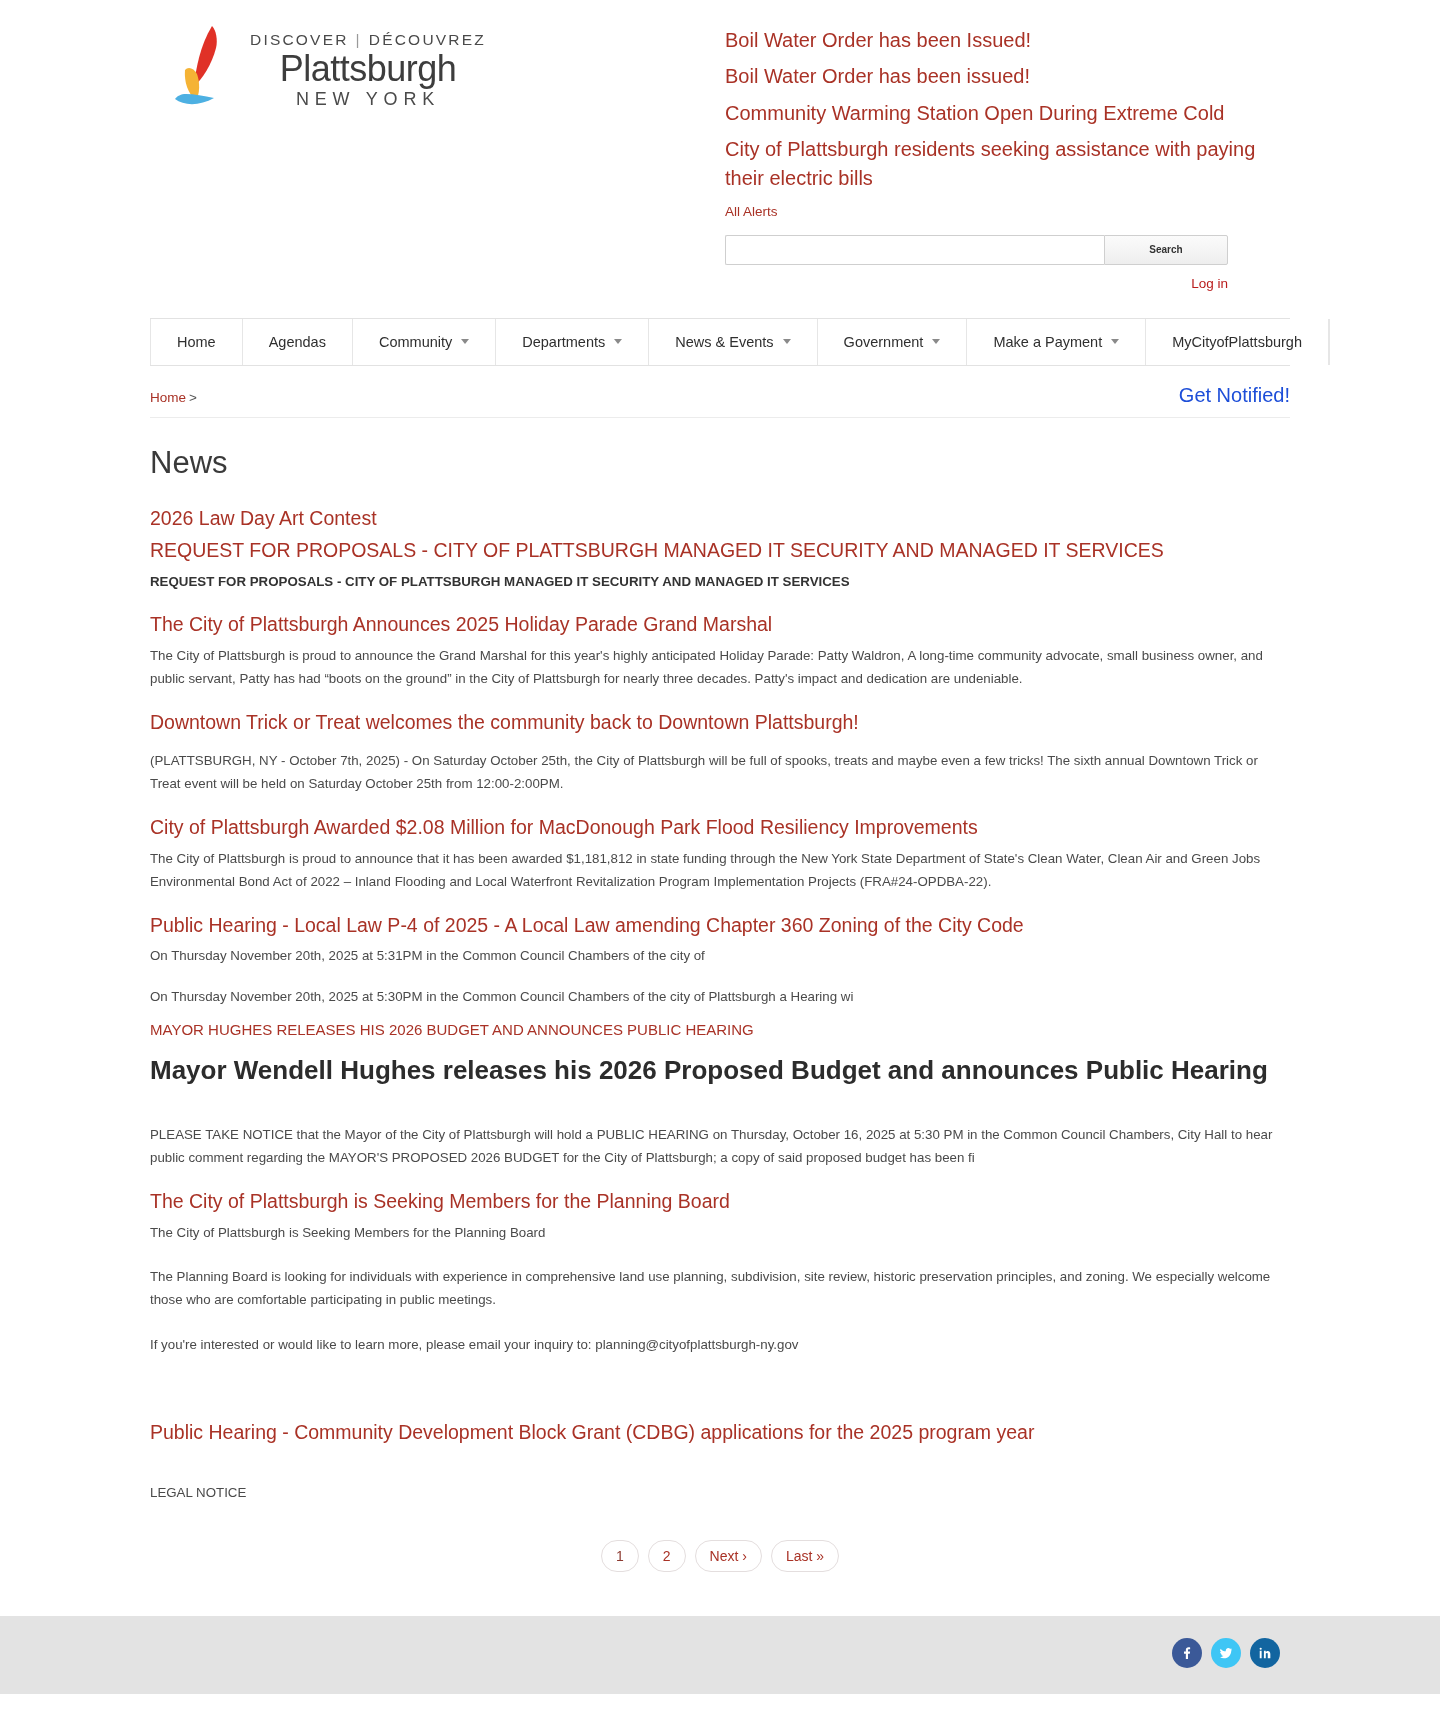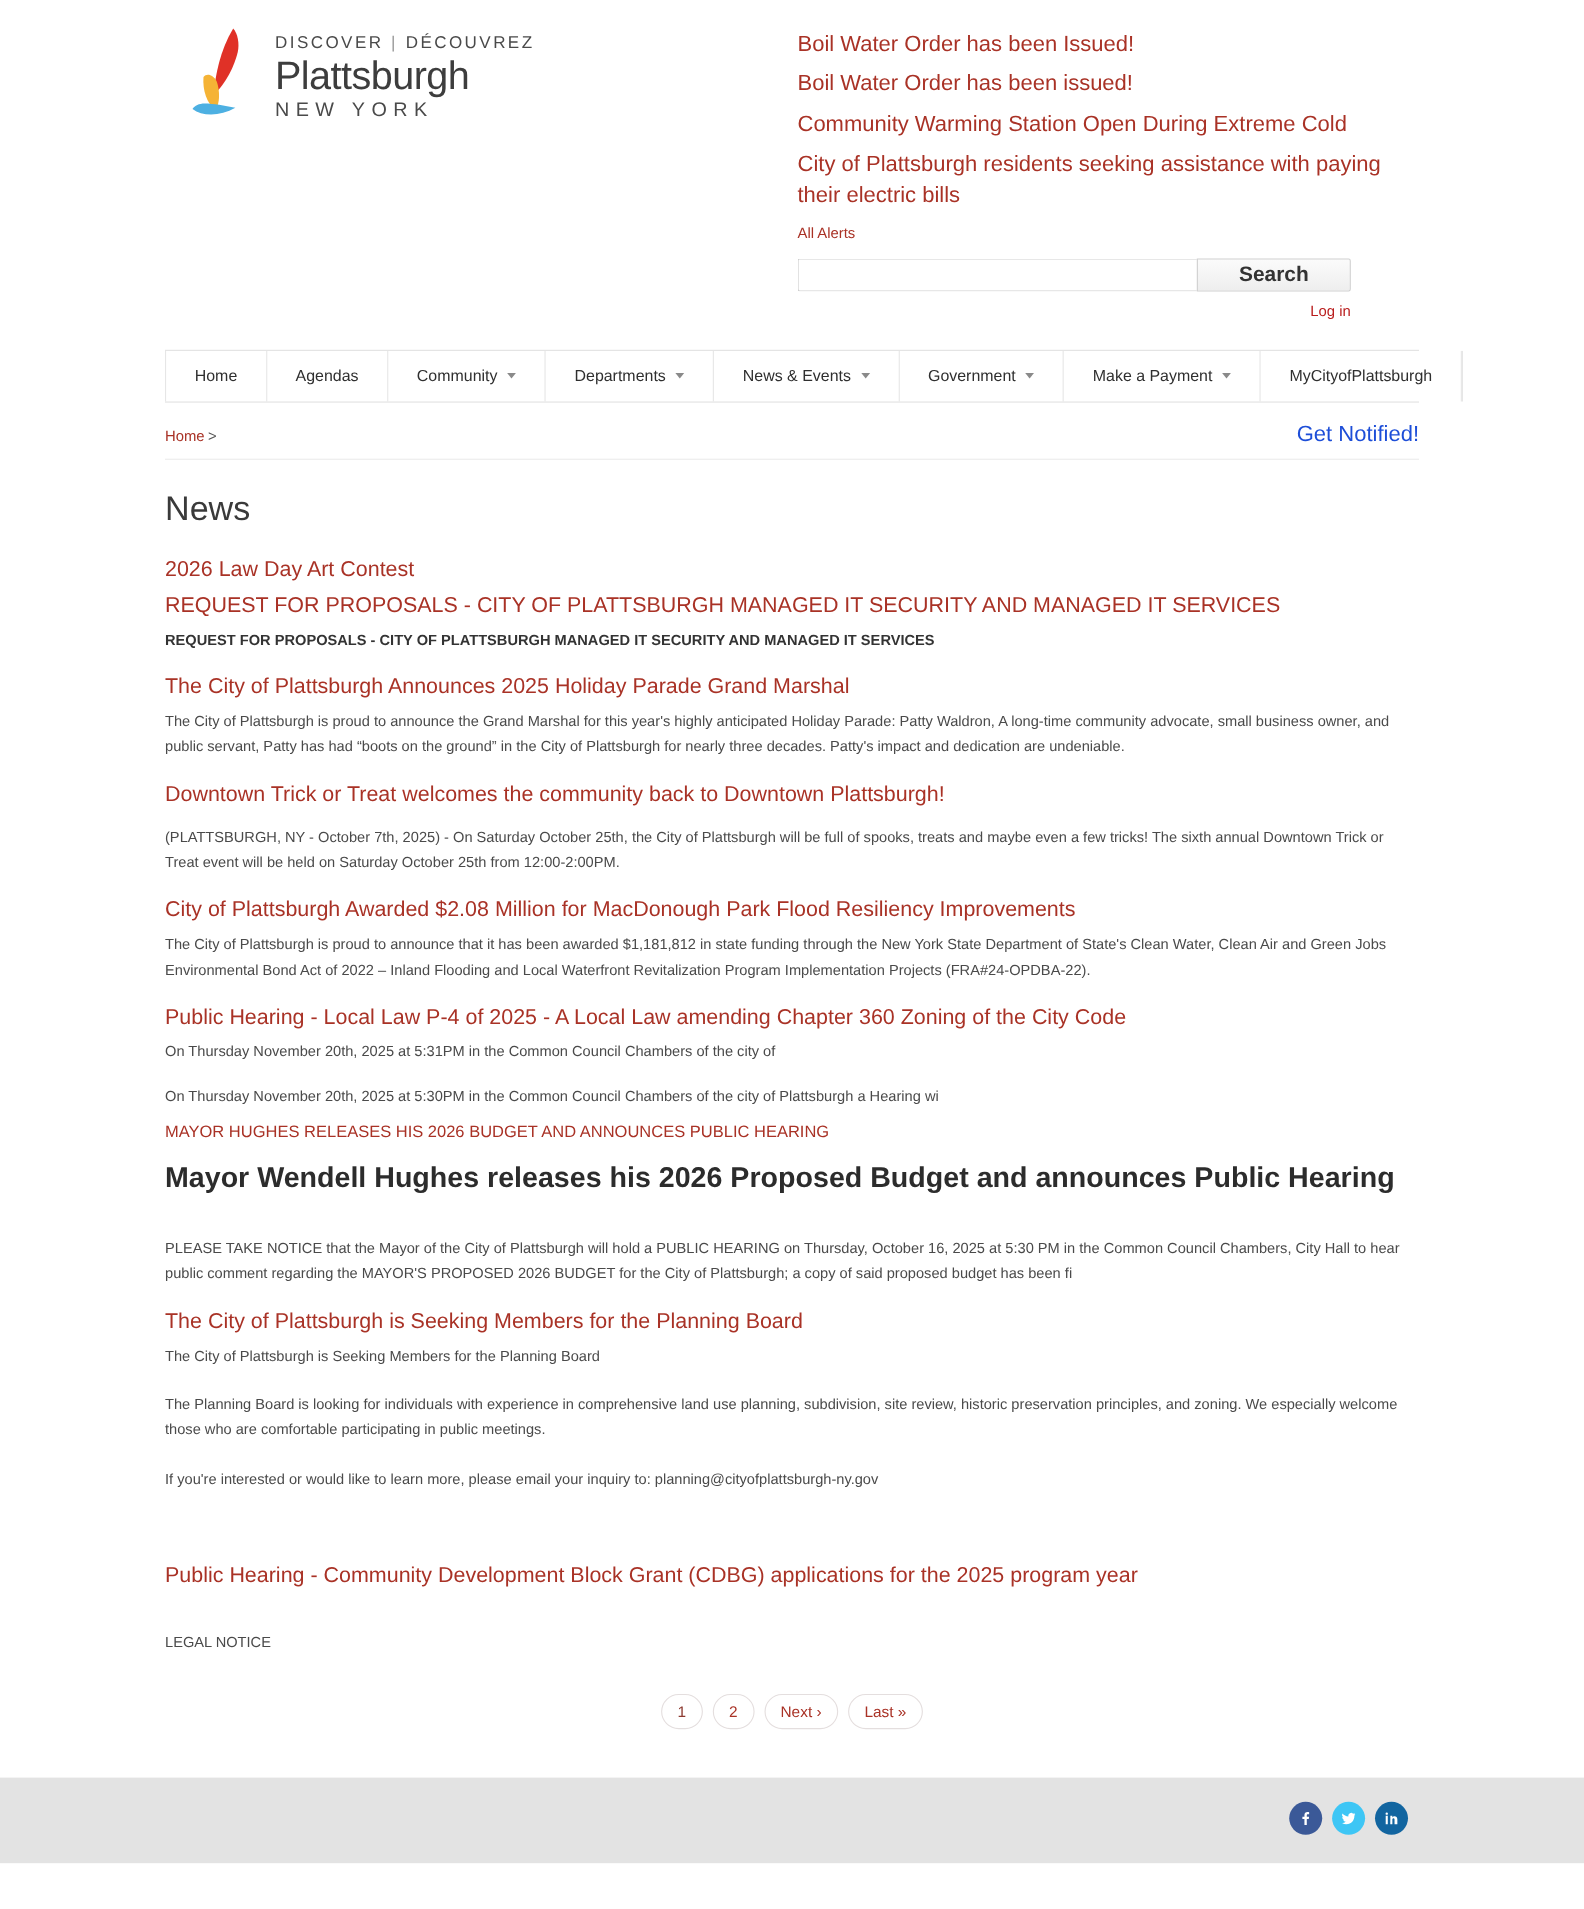--- a/index.html
+++ b/index.html
@@ -22,21 +22,21 @@
     margin: 0 auto;
     padding-top: 14px;
     display: flex;
     align-items: flex-start;
   }
   .logo-wrap {
     width: 575px;
     padding-left: 22px;
     padding-top: 10px;
   }
-  .logo { display: flex; align-items: center; gap: 14px; }
+  .logo { display: flex; align-items: center; gap: 14px; text-align: center; }
   .logo-sail { width: 64px; height: 92px; flex: 0 0 auto; }
   .logo-text { line-height: 1; }
   .logo-discover {
     font-size: 15.5px;
     letter-spacing: 2.2px;
     color: #4a4a4a;
     font-weight: 400;
     white-space: nowrap;
     margin-bottom: 3px;
   }
@@ -87,25 +87,25 @@
     border: 1px solid #cfcfcf;
     border-right: none;
     background: #fff;
     font-size: 13px;
     padding: 0 7px;
     font-family: "Liberation Sans", sans-serif;
     outline: none;
     border-radius: 2px 0 0 2px;
   }
   .search-btn {
-    width: 140px;
+    width: 124px;
     height: 30px;
     border: 1px solid #cfcfcf;
     background: linear-gradient(to bottom, #fbfbfb 0%, #eeeeee 100%);
-    font-size: 19px;
+    font-size: 10px;
     font-weight: bold;
     color: #333;
     cursor: pointer;
     font-family: "Liberation Sans", sans-serif;
     border-radius: 0 2px 2px 0;
     text-align: center;
   }
   .login-row {
     width: 503px;
     text-align: right;

